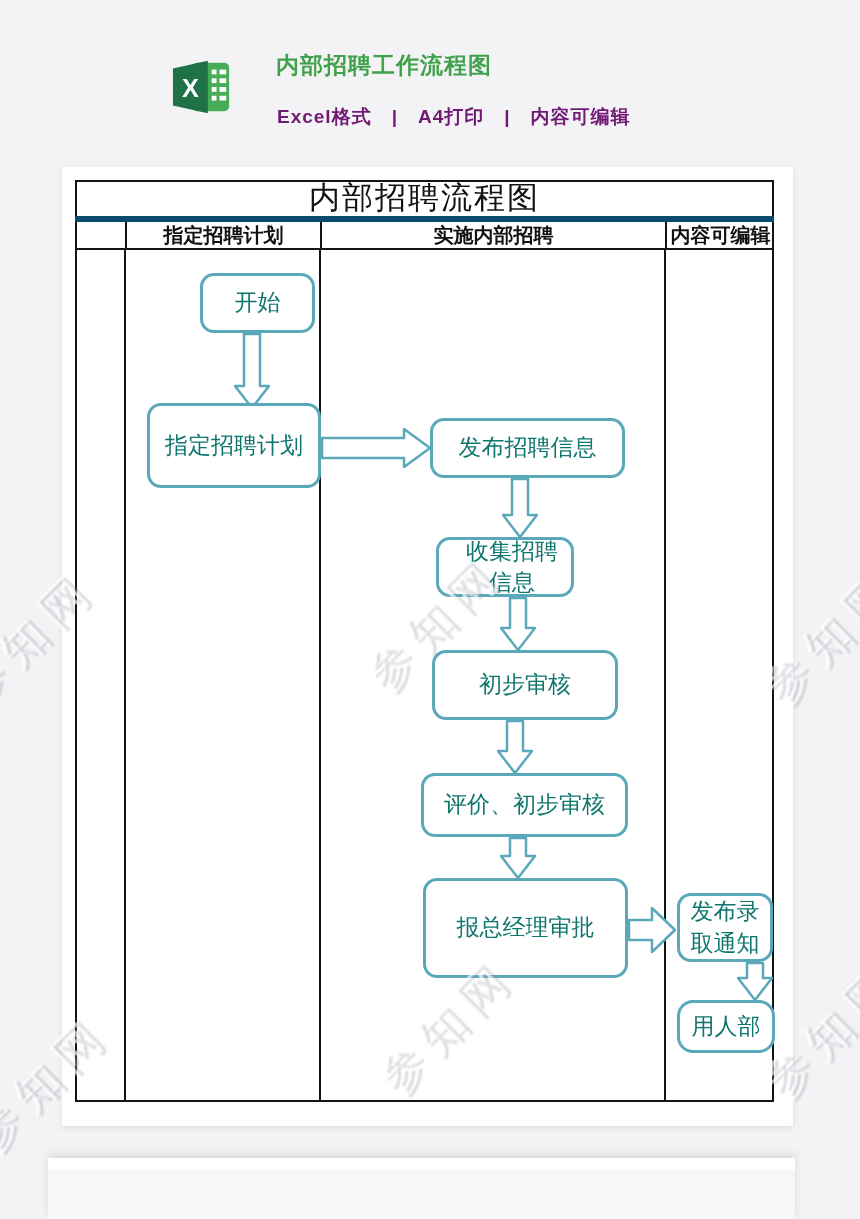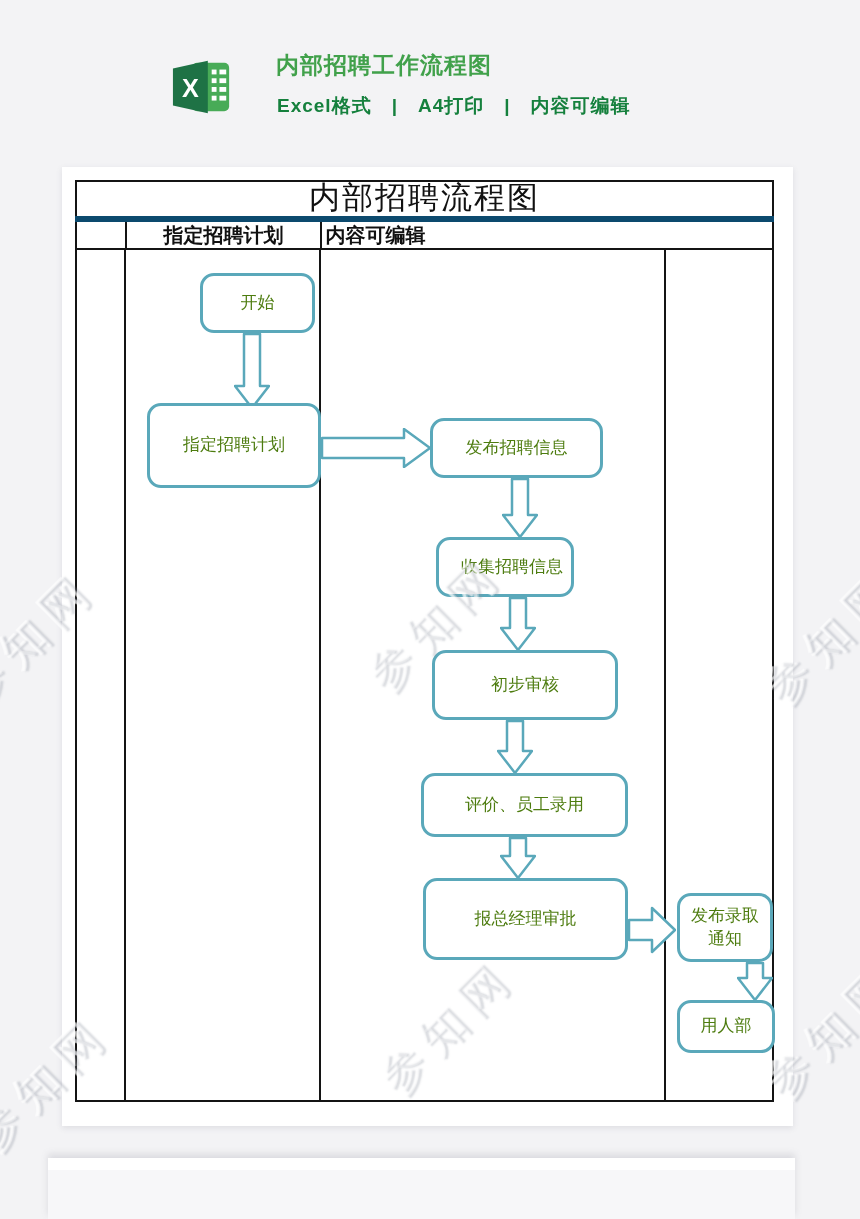--- a/index.html
+++ b/index.html
@@ -1,41 +1,41 @@
 <!DOCTYPE html>
 <html><head>
 <meta charset="utf-8">
 <style>
   html,body{margin:0;padding:0;}
   body{width:860px;height:1219px;position:relative;background:#f3f3f5;
        font-family:"Liberation Sans",sans-serif;overflow:hidden;}
   .abs{position:absolute;}
   
   .hdr-title{left:276px;top:50px;font-size:23px;font-weight:700;color:#41a14b;letter-spacing:1px;}
-  .hdr-sub{left:277px;top:93px;font-size:19px;font-weight:700;color:#15803d;letter-spacing:1px;}
+  .hdr-sub{left:277px;top:104px;font-size:19px;font-weight:700;color:#701a75;letter-spacing:1px;}
   
   .page1{left:62px;top:167px;width:731px;height:959px;background:#ffffff;
          box-shadow:0 2px 6px rgba(90,90,110,0.14);}
   .page2{left:48px;top:1158px;width:747px;height:61px;
          background:linear-gradient(#ffffff 0 12px,#f7f7f9 12px 100%);
          box-shadow:0 -4px 7px rgba(110,110,130,0.18);}
   
   .tframe{left:75px;top:180px;width:699px;height:922px;border:2.5px solid #141414;box-sizing:border-box;z-index:1;}
   .trow-title{left:75px;top:180px;width:699px;height:42px;border-bottom:6px solid #0c4a6e;box-sizing:border-box;
               display:flex;align-items:center;justify-content:center;z-index:1;
               font-family:"Liberation Serif","DejaVu Serif",serif;font-size:31px;color:#111;letter-spacing:2px;}
   .trow-head{left:75px;top:222px;width:699px;height:28px;border-bottom:2px solid #141414;box-sizing:border-box;
              display:flex;z-index:1;font-family:"Liberation Serif","DejaVu Serif",serif;font-size:20px;font-weight:600;color:#111;}
   .hcell{display:flex;align-items:center;justify-content:center;box-sizing:border-box;height:100%;}
   .hcell + .hcell{border-left:2px solid #141414;}
   .vline{width:2px;top:250px;height:852px;background:#141414;z-index:1;}
   
   .node{border:3px solid #5aa8ba;border-radius:14px;background:#ffffff;z-index:3;box-sizing:border-box;
         display:flex;align-items:center;justify-content:center;text-align:center;
-        font-family:"Liberation Serif","DejaVu Serif",serif;font-size:17px;color:#4d7c0f;
+        font-family:"Liberation Serif","DejaVu Serif",serif;font-size:23px;color:#0f766e;
         line-height:1.35;padding:2px 6px;}
   .arrow{z-index:2;}
   .arrow svg{display:block;}
   
   .wm{z-index:9;transform:translate(-50%,-50%) rotate(-45deg);
       font-family:"Liberation Serif","DejaVu Serif",serif;font-size:46px;letter-spacing:10px;
       color:rgba(255,255,255,0.25);white-space:nowrap;pointer-events:none;
       text-shadow:2px 2px 2px rgba(140,145,158,0.32),-1px -1px 1px rgba(255,255,255,0.65);}
 </style>
 </head>
@@ -62,20 +62,21 @@
 <div class="abs hdr-sub">Excel格式　|　A4打印　|　内容可编辑</div>
 
 <div class="abs page1"></div>
 <div class="abs page2"></div>
 
 <div class="abs tframe"></div>
 <div class="abs trow-title">内部招聘流程图</div>
 <div class="abs trow-head">
   <div class="hcell" style="width:50px;"></div>
   <div class="hcell" style="width:195px;">指定招聘计划</div>
+  <div class="hcell" style="width:345px;">实施内部招聘</div>
   <div class="hcell" style="width:109px;">内容可编辑</div>
 </div>
 <div class="abs vline" style="left:124px;"></div>
 <div class="abs vline" style="left:319px;"></div>
 <div class="abs vline" style="left:664px;"></div>
 
 <div class="abs arrow" style="left:234px;top:333px;">
   <svg width="36" height="76" viewBox="0 0 36 76">
       <polygon points="10,1 26,1 26,53 35,53 18,75 1,53 10,53" fill="#ffffff" stroke="#5aa8ba" stroke-width="2.5" stroke-linejoin="round"></polygon>
     </svg>
@@ -111,26 +112,26 @@
     </svg>
 </div>
 <div class="abs arrow" style="left:737px;top:962px;">
   <svg width="36" height="39" viewBox="0 0 36 39">
       <polygon points="10,1 26,1 26,16 35,16 18,38 1,16 10,16" fill="#ffffff" stroke="#5aa8ba" stroke-width="2.5" stroke-linejoin="round"></polygon>
     </svg>
 </div>
 
 <div class="abs node" style="left:200px;top:273px;width:115px;height:60px;">开始</div>
 <div class="abs node" style="left:147px;top:403px;width:174px;height:85px;">指定招聘计划</div>
-<div class="abs node" style="left:430px;top:418px;width:173px;height:60px;">发布招聘信息</div>
+<div class="abs node" style="left:430px;top:418px;width:195px;height:60px;">发布招聘信息</div>
 <div class="abs node" style="left:436px;top:537px;width:138px;height:60px;padding-left:20px;">收集招聘信息</div>
 <div class="abs node" style="left:432px;top:650px;width:186px;height:70px;">初步审核</div>
-<div class="abs node" style="left:421px;top:773px;width:207px;height:64px;">评价、员工录用</div>
-<div class="abs node" style="left:423px;top:878px;width:205px;height:82px;">报总经理审批</div>
+<div class="abs node" style="left:421px;top:773px;width:207px;height:64px;">评价、初步审核</div>
+<div class="abs node" style="left:423px;top:878px;width:205px;height:100px;">报总经理审批</div>
 <div class="abs node" style="left:677px;top:893px;width:96px;height:69px;">发布录取通知</div>
-<div class="abs node" style="left:677px;top:1000px;width:98px;height:53px;">用人部</div>
+<div class="abs node" style="left:677px;top:1000px;width:98px;height:53px;border-radius:16px;">用人部</div>
 
 <div class="abs wm" style="left:28px;top:640px;">参知网</div>
 <div class="abs wm" style="left:435px;top:625px;">参知网</div>
 <div class="abs wm" style="left:832px;top:638px;">参知网</div>
 <div class="abs wm" style="left:42px;top:1085px;">参知网</div>
 <div class="abs wm" style="left:447px;top:1028px;">参知网</div>
 <div class="abs wm" style="left:833px;top:1032px;">参知网</div>
 
 </body></html>

